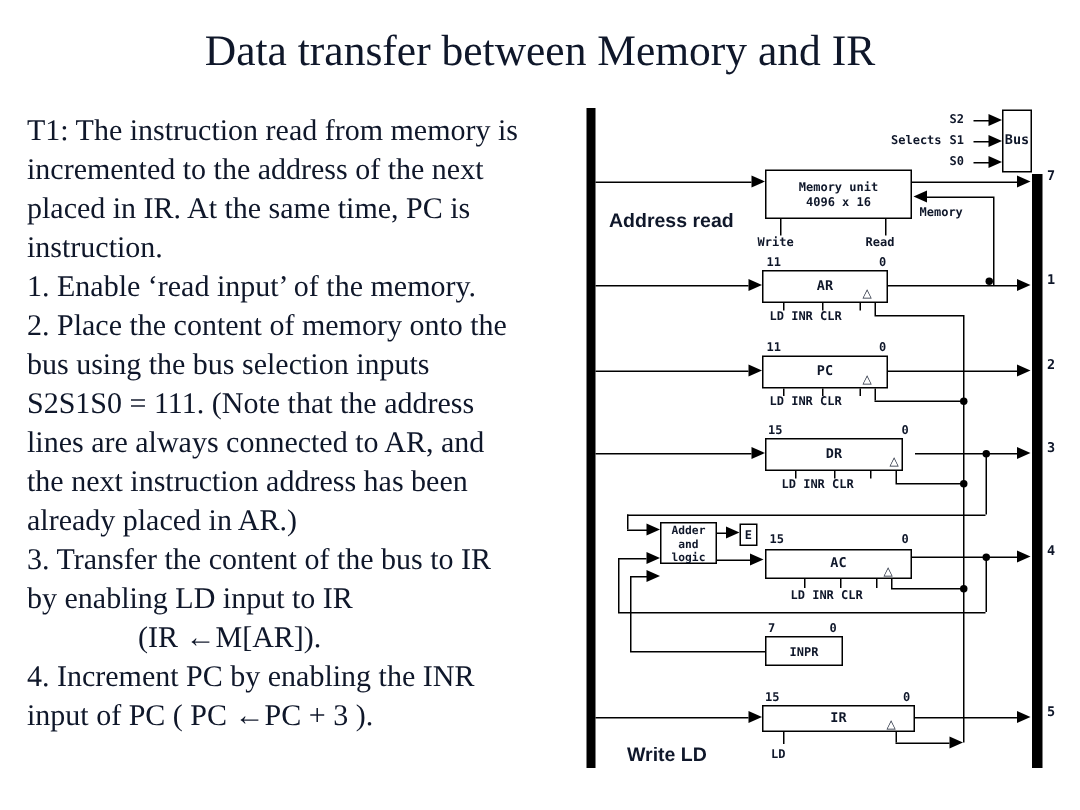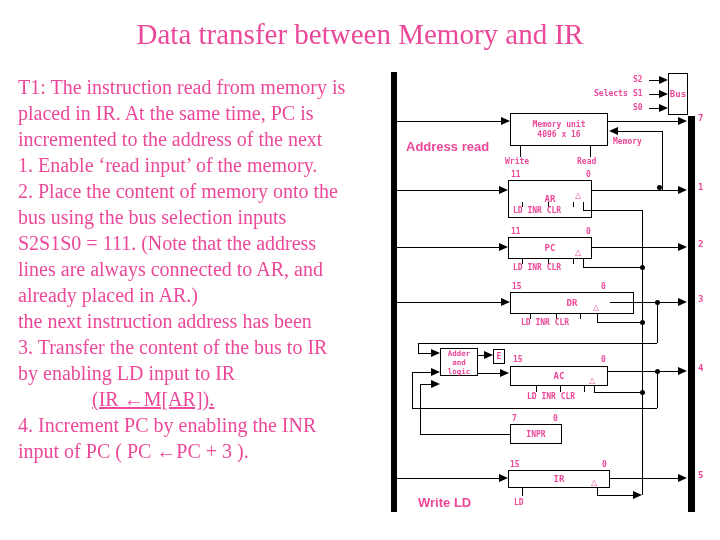--- a/index.html
+++ b/index.html
@@ -1,21 +1,21 @@
 <!DOCTYPE html>
 <html><head>
 <meta charset="utf-8">
 <style>
   html,body{margin:0;padding:0;background:#fff;}
-  .page{position:relative;width:720px;height:540px;background:#fff;color:#ec4899;
+  .page{position:relative;width:720px;height:540px;background:#fff;color:#0f172a;
         font-family:"Liberation Serif",serif;overflow:hidden;}
   .title{position:absolute;top:18px;left:0;width:100%;text-align:center;font-size:29px;white-space:nowrap;}
   .body{position:absolute;left:18px;top:74px;width:378px;font-size:20px;line-height:26px;}
   .body div{white-space:nowrap;}
-  .indent{padding-left:74px;text-decoration:underline;}
+  .indent{padding-left:74px;}
   i{display:block;}
   .h,.v,.ar,.al,.dot,.box,.dl,.bar,.tri,.sans{position:absolute;}
   .h{height:1px;background:#000;}
   .v{width:1px;background:#000;}
   .ar{width:0;height:0;border-top:4px solid transparent;border-bottom:4px solid transparent;border-left:9px solid #000;}
   .al{width:0;height:0;border-top:4px solid transparent;border-bottom:4px solid transparent;border-right:9px solid #000;}
   .dot{width:5px;height:5px;border-radius:50%;background:#000;}
   .bar{background:#000;}
   .box{border:1px solid #000;background:#fff;display:flex;align-items:center;justify-content:center;
        font-family:"DejaVu Sans Mono",monospace;font-weight:bold;box-sizing:border-box;}
@@ -28,29 +28,30 @@
 </style>
 </head>
 <body>
 
 <div class="page">
 
   <div class="title">Data transfer between Memory and IR</div>
 
   <div class="body">
     <div>T1: The instruction read from memory is</div>
+    <div>incremented to the address of the next</div>
     <div>placed in IR. At the same time, PC is</div>
-    <div>incremented to the address of the next</div>
+    <div>instruction.</div>
     <div>1. Enable ‘read input’ of the memory.</div>
     <div>2. Place the content of memory onto the</div>
     <div>bus using the bus selection inputs</div>
     <div>S2S1S0 = 111. (Note that the address</div>
     <div>lines are always connected to AR, and</div>
+    <div>the next instruction address has been</div>
     <div>already placed in AR.)</div>
-    <div>the next instruction address has been</div>
     <div>3. Transfer the content of the bus to IR</div>
     <div>by enabling LD input to IR</div>
     <div class="indent">(IR ←M[AR]).</div>
     <div>4. Increment PC by enabling the INR</div>
     <div>input of PC ( PC ←PC + 3 ).</div>
   </div>
 
   <i class="bar" style="left:391px;top:72px;width:6px;height:440px"></i>
   <i class="bar" style="left:688px;top:116px;width:7px;height:396px"></i>
 
@@ -84,21 +85,21 @@
   <i class="v" style="left:520px;top:146px;height:11px"></i>
   <i class="v" style="left:590px;top:146px;height:11px"></i>
   <span class="dl" style="left:505px;top:158px">Write</span>
   <span class="dl" style="left:577px;top:158px">Read</span>
   <span class="sans" style="left:406px;top:139px">Address read</span>
 
   <i class="h" style="left:397px;top:190px;width:102px"></i>
   <i class="ar" style="left:499px;top:186px"></i>
   <span class="dl" style="left:511px;top:171px">11</span>
   <span class="dl" style="left:586px;top:171px">0</span>
-  <div class="box fs9" style="left:508px;top:180px;width:84px;height:38px">
+  <div class="box fs9" style="left:508px;top:180px;width:84px;height:22px">
     <span>AR</span>
   </div>
   <span class="tri" style="left:575px;top:192px">△</span>
   <i class="v" style="left:522px;top:202px;height:5px"></i>
   <i class="v" style="left:548px;top:202px;height:5px"></i>
   <i class="v" style="left:573px;top:202px;height:5px"></i>
   <span class="dl" style="left:513px;top:207px">LD INR CLR</span>
   <i class="h" style="left:592px;top:190px;width:86px"></i>
   <i class="dot" style="left:657px;top:185px"></i>
   <i class="ar" style="left:678px;top:186px"></i>
@@ -126,21 +127,21 @@
   <i class="h" style="left:592px;top:247px;width:86px"></i>
   <i class="ar" style="left:678px;top:243px"></i>
   <span class="dl fs9" style="left:698px;top:240px">2</span>
   <i class="v" style="left:583px;top:259px;height:8px"></i>
   <i class="h" style="left:583px;top:267px;width:59px"></i>
 
   <i class="h" style="left:397px;top:302px;width:104px"></i>
   <i class="ar" style="left:501px;top:298px"></i>
   <span class="dl" style="left:512px;top:283px">15</span>
   <span class="dl" style="left:601px;top:283px">0</span>
-  <div class="box fs9" style="left:510px;top:292px;width:124px;height:22px">
+  <div class="box fs9" style="left:510px;top:292px;width:92px;height:22px">
     <span>DR</span>
   </div>
   <span class="tri" style="left:593px;top:304px">△</span>
   <i class="v" style="left:530px;top:314px;height:5px"></i>
   <i class="v" style="left:556px;top:314px;height:5px"></i>
   <i class="v" style="left:580px;top:314px;height:5px"></i>
   <span class="dl" style="left:521px;top:319px">LD INR CLR</span>
   <i class="h" style="left:610px;top:302px;width:68px"></i>
   <i class="dot" style="left:655px;top:300px"></i>
   <i class="ar" style="left:678px;top:298px"></i>

